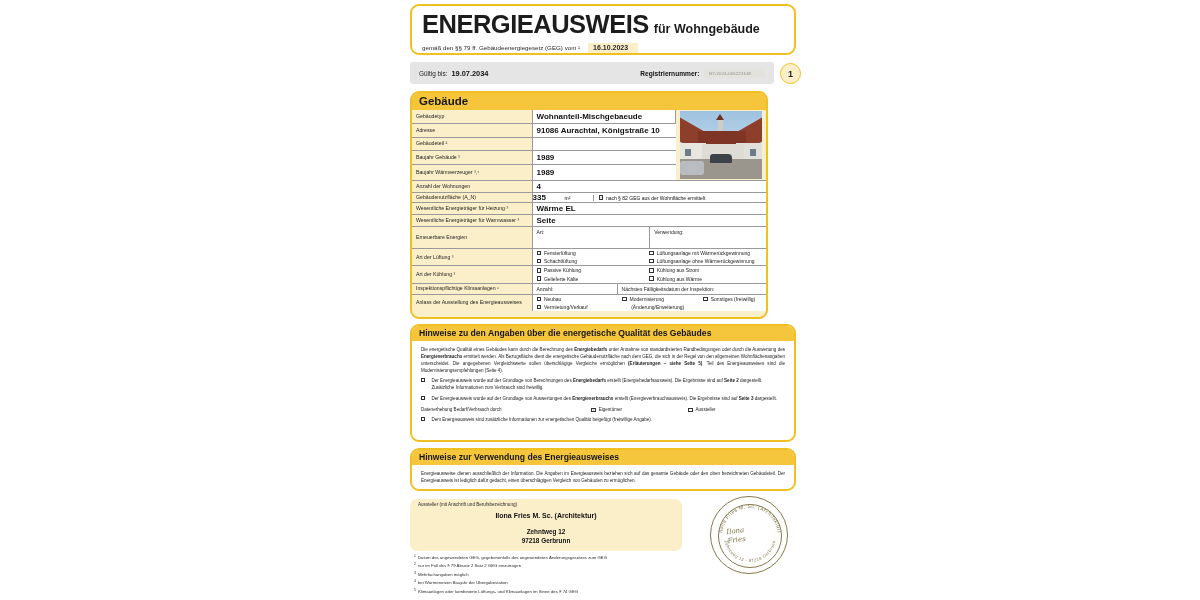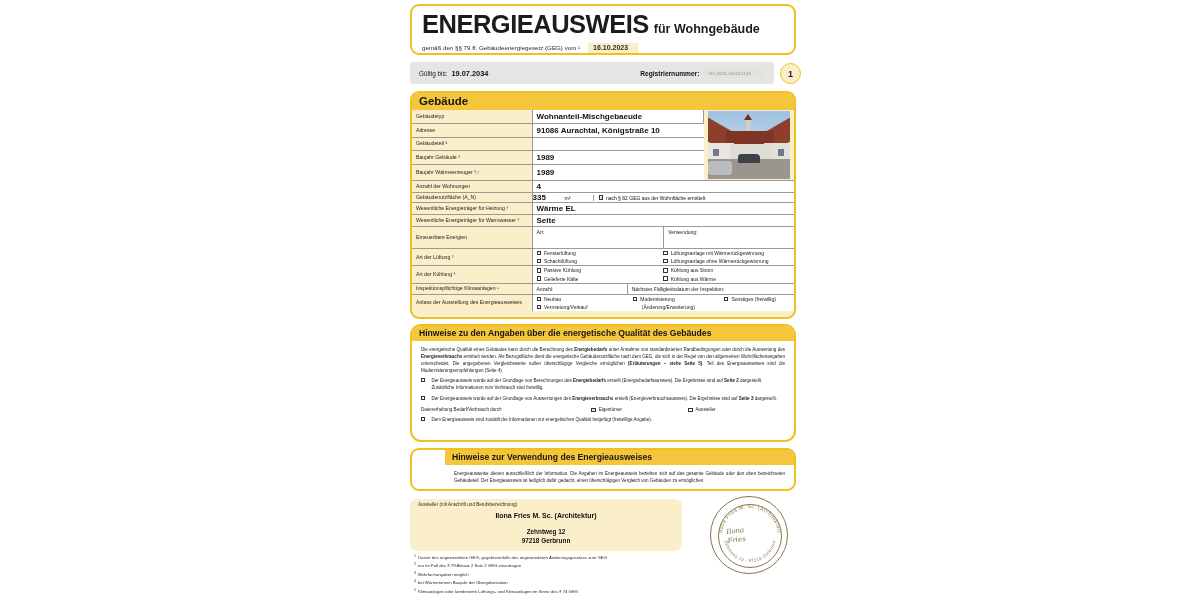--- a/index.html
+++ b/index.html
@@ -83,21 +83,21 @@
     background: #F5C63C;
     font-weight: bold; color: #161616;
     padding: 2px 7px 3px 7px;
   }
   .sec-head.big { font-size: 11.5px; }
   .sec-head.mid { font-size: 8.6px; }
 
   
   .geb-box {
     position: absolute; left: 4px; top: 91px;
-    width: 386px; height: 228px;
+    width: 358px; height: 228px;
     overflow: hidden;
     background: #FBEFC9;
   }
   .tbl { width: 100%; border-collapse: collapse; }
   .tbl td {
     border-bottom: 0.8px solid #9a9a9a;
     border-right: 0.8px solid #9a9a9a;
     vertical-align: middle;
     padding: 1px 4px;
   }
@@ -146,25 +146,25 @@
   .ph-tower { position:absolute; left:38px; top:8px; width:5px; height:14px; background:#cfcdc6; }
   .ph-tower:after { content:""; position:absolute; left:-2px; top:-5px;
     border-left:4.5px solid transparent; border-right:4.5px solid transparent;
     border-bottom:6px solid #6f3020; }
   .ph-winL { position:absolute; left:5px; top:38px; width:6px; height:7px; background:#6d7c86; }
   .ph-winR { position:absolute; right:6px; top:38px; width:6px; height:7px; background:#6d7c86; }
 
   
   .hinw1 {
     position: absolute; left: 4px; top: 324px;
-    width: 386px; height: 118px; overflow: hidden; border-radius: 11px;
+    width: 386px; height: 118px; overflow: hidden;
   }
   .hinw2 {
     position: absolute; left: 4px; top: 448px;
-    width: 386px; height: 43px; overflow: hidden; padding-left: 33px;
+    width: 386px; height: 43px; overflow: hidden;
   }
   .para {
     font-size: 4.55px; line-height: 1.55; color: #232323;
     padding: 5px 9px 0 9px; text-align: justify;
   }
   .para b { font-weight: bold; }
   .opt-list { padding: 3px 9px 0 9px; }
   .opt {
     display: flex; align-items: flex-start; margin-bottom: 4px;
     font-size: 4.55px; line-height: 1.55; color: #232323;

